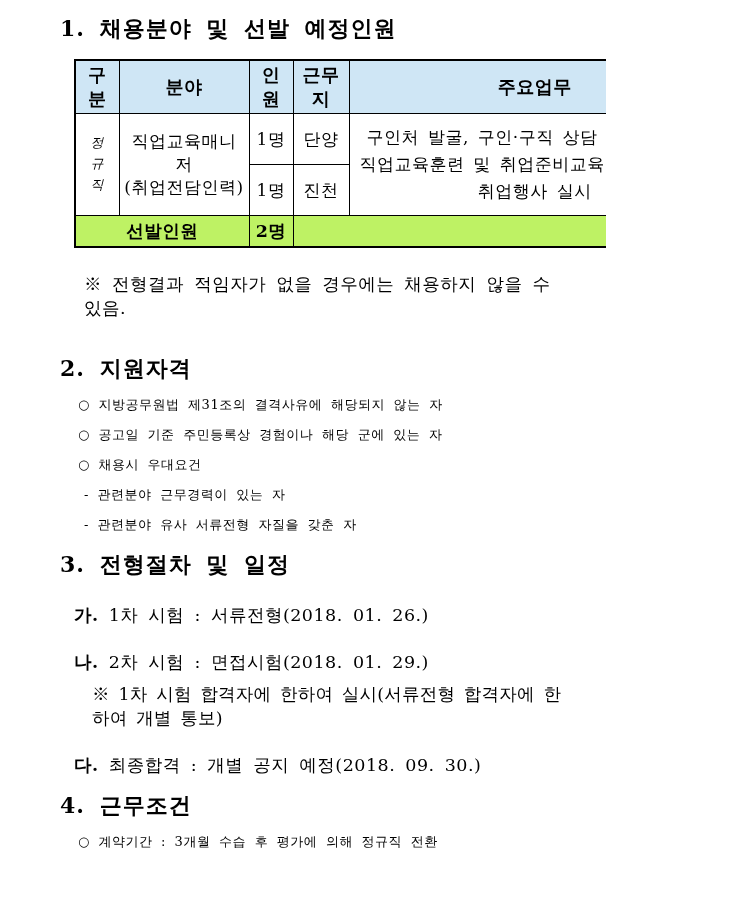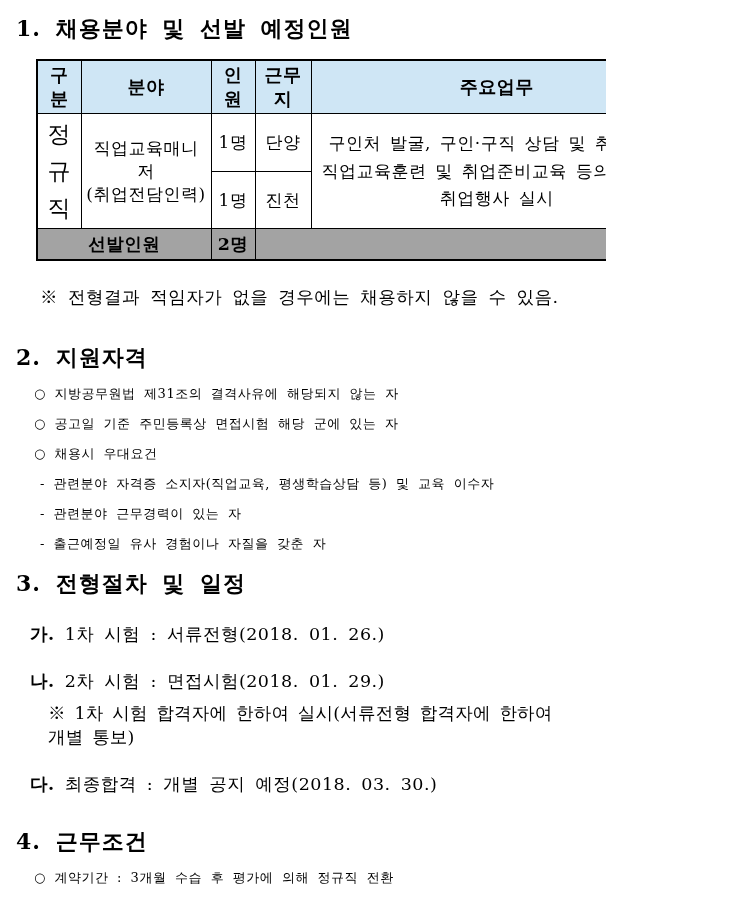--- a/index.html
+++ b/index.html
@@ -1,38 +1,38 @@
 <!DOCTYPE html>
 <html><head>
 <meta charset="utf-8">
 <style>
   html,body { margin:0; padding:0; background:#ffffff; }
   .page {
     position:relative;
     width:606px;
     height:904px;
     box-sizing:border-box;
-    padding:14px 28px 10px 16px;
+    padding:14px 28px 10px 60px;
     background:#ffffff;
     color:#000000;
     font-family:"DejaVu Serif","Liberation Serif",serif;
     overflow:hidden;
   }
   .section-title {
     font-size:22px;
     font-weight:bold;
     letter-spacing:1px;
     word-spacing:6px;
     margin:0;
   }
   .s1-title { margin-bottom:15px; }
 
   table.recruit {
     border-collapse:collapse;
-    margin-left:20px;
+    margin-left:14px;
     table-layout:fixed;
     width:646px;
     font-size:17px;
   }
   table.recruit th, table.recruit td {
     border:1px solid #000;
     padding:2px 4px;
     text-align:center;
     vertical-align:middle;
     letter-spacing:0.5px;
@@ -48,31 +48,32 @@
   .col-field { width:130px; }
   .col-count { width:44px; }
   .col-loc { width:56px; }
   .col-duties { width:372px; }
   td.cell-type { height:96px; }
   .vertical-label {
     display:inline-block;
     width:1.1em;
     line-height:1.6;
     word-break:break-all;
-    font-size:23px;
+    font-size:13px;
+    font-style:italic;
   }
   td.cell-duties {
     text-align:left;
     padding:4px 8px;
     line-height:1.6;
     word-spacing:3px;
   }
   tr.body-row td { height:46px; }
   tr.total-row td {
-    background:#a3a3a3;
+    background:#bef264;
     font-weight:bold;
     height:26px;
     font-size:17.5px;
   }
 
   .note1 {
     margin:24px 0 7px 24px;
     font-size:17.5px;
     word-spacing:4px;
     letter-spacing:0.5px;
@@ -106,21 +107,21 @@
   .start-date {
     display:inline-block;
     margin:8px 0 0 148px;
     font-size:18px;
     font-weight:bold;
     word-spacing:4px;
     border-bottom:2px solid #000;
     padding-bottom:2px;
   }
 
-  .s4-title { margin-top:31px; }
+  .s4-title { margin-top:14px; }
 </style>
 </head>
 <body>
 
 <div class="page">
 
   <h2 class="section-title s1-title">1. 채용분야 및 선발 예정인원</h2>
 
   <table class="recruit">
     <colgroup>
@@ -159,37 +160,36 @@
       <td>2명</td>
       <td colspan="2"></td>
     </tr>
   </tbody>
     </table>
 
   <p class="note1">※ 전형결과 적임자가 없을 경우에는 채용하지 않을 수 있음.</p>
 
   <h2 class="section-title s2-title">2. 지원자격</h2>
   <p class="list-item">○ 지방공무원법 제31조의 결격사유에 해당되지 않는 자</p>
-  <p class="list-item">○ 공고일 기준 주민등록상 면접시험 해당 군에 있는 자</p>
+  <p class="list-item">○ 공고일 기준 주민등록상 경험이나 해당 군에 있는 자</p>
   <p class="list-item">○ 채용시 우대요건</p>
-  <p class="list-item dash">- 관련분야 자격증 소지자(직업교육, 평생학습상담 등) 및 교육 이수자</p>
   <p class="list-item dash">- 관련분야 근무경력이 있는 자</p>
-  <p class="list-item dash">- 출근예정일 유사 경험이나 자질을 갖춘 자</p>
+  <p class="list-item dash">- 관련분야 유사 서류전형 자질을 갖춘 자</p>
 
   <h2 class="section-title s3-title">3. 전형절차 및 일정</h2>
   <p class="sched-item">
     <span class="marker">가.</span>
     <span>1차 시험 : 서류전형(2018. 01. 26.)</span>
   </p>
   <p class="sched-item">
     <span class="marker">나.</span>
     <span>2차 시험 : 면접시험(2018. 01. 29.)</span>
   </p>
   <p class="sched-note">※ 1차 시험 합격자에 한하여 실시(서류전형 합격자에 한하여 개별 통보)</p>
   <p class="sched-item">
     <span class="marker">다.</span>
-    <span>최종합격 : 개별 공지 예정(2018. 03. 30.)</span>
+    <span>최종합격 : 개별 공지 예정(2018. 09. 30.)</span>
   </p>
 
   <h2 class="section-title s4-title">4. 근무조건</h2>
   <p class="list-item">○ 계약기간 : 3개월 수습 후 평가에 의해 정규직 전환</p>
 
 </div>
 
 </body></html>

